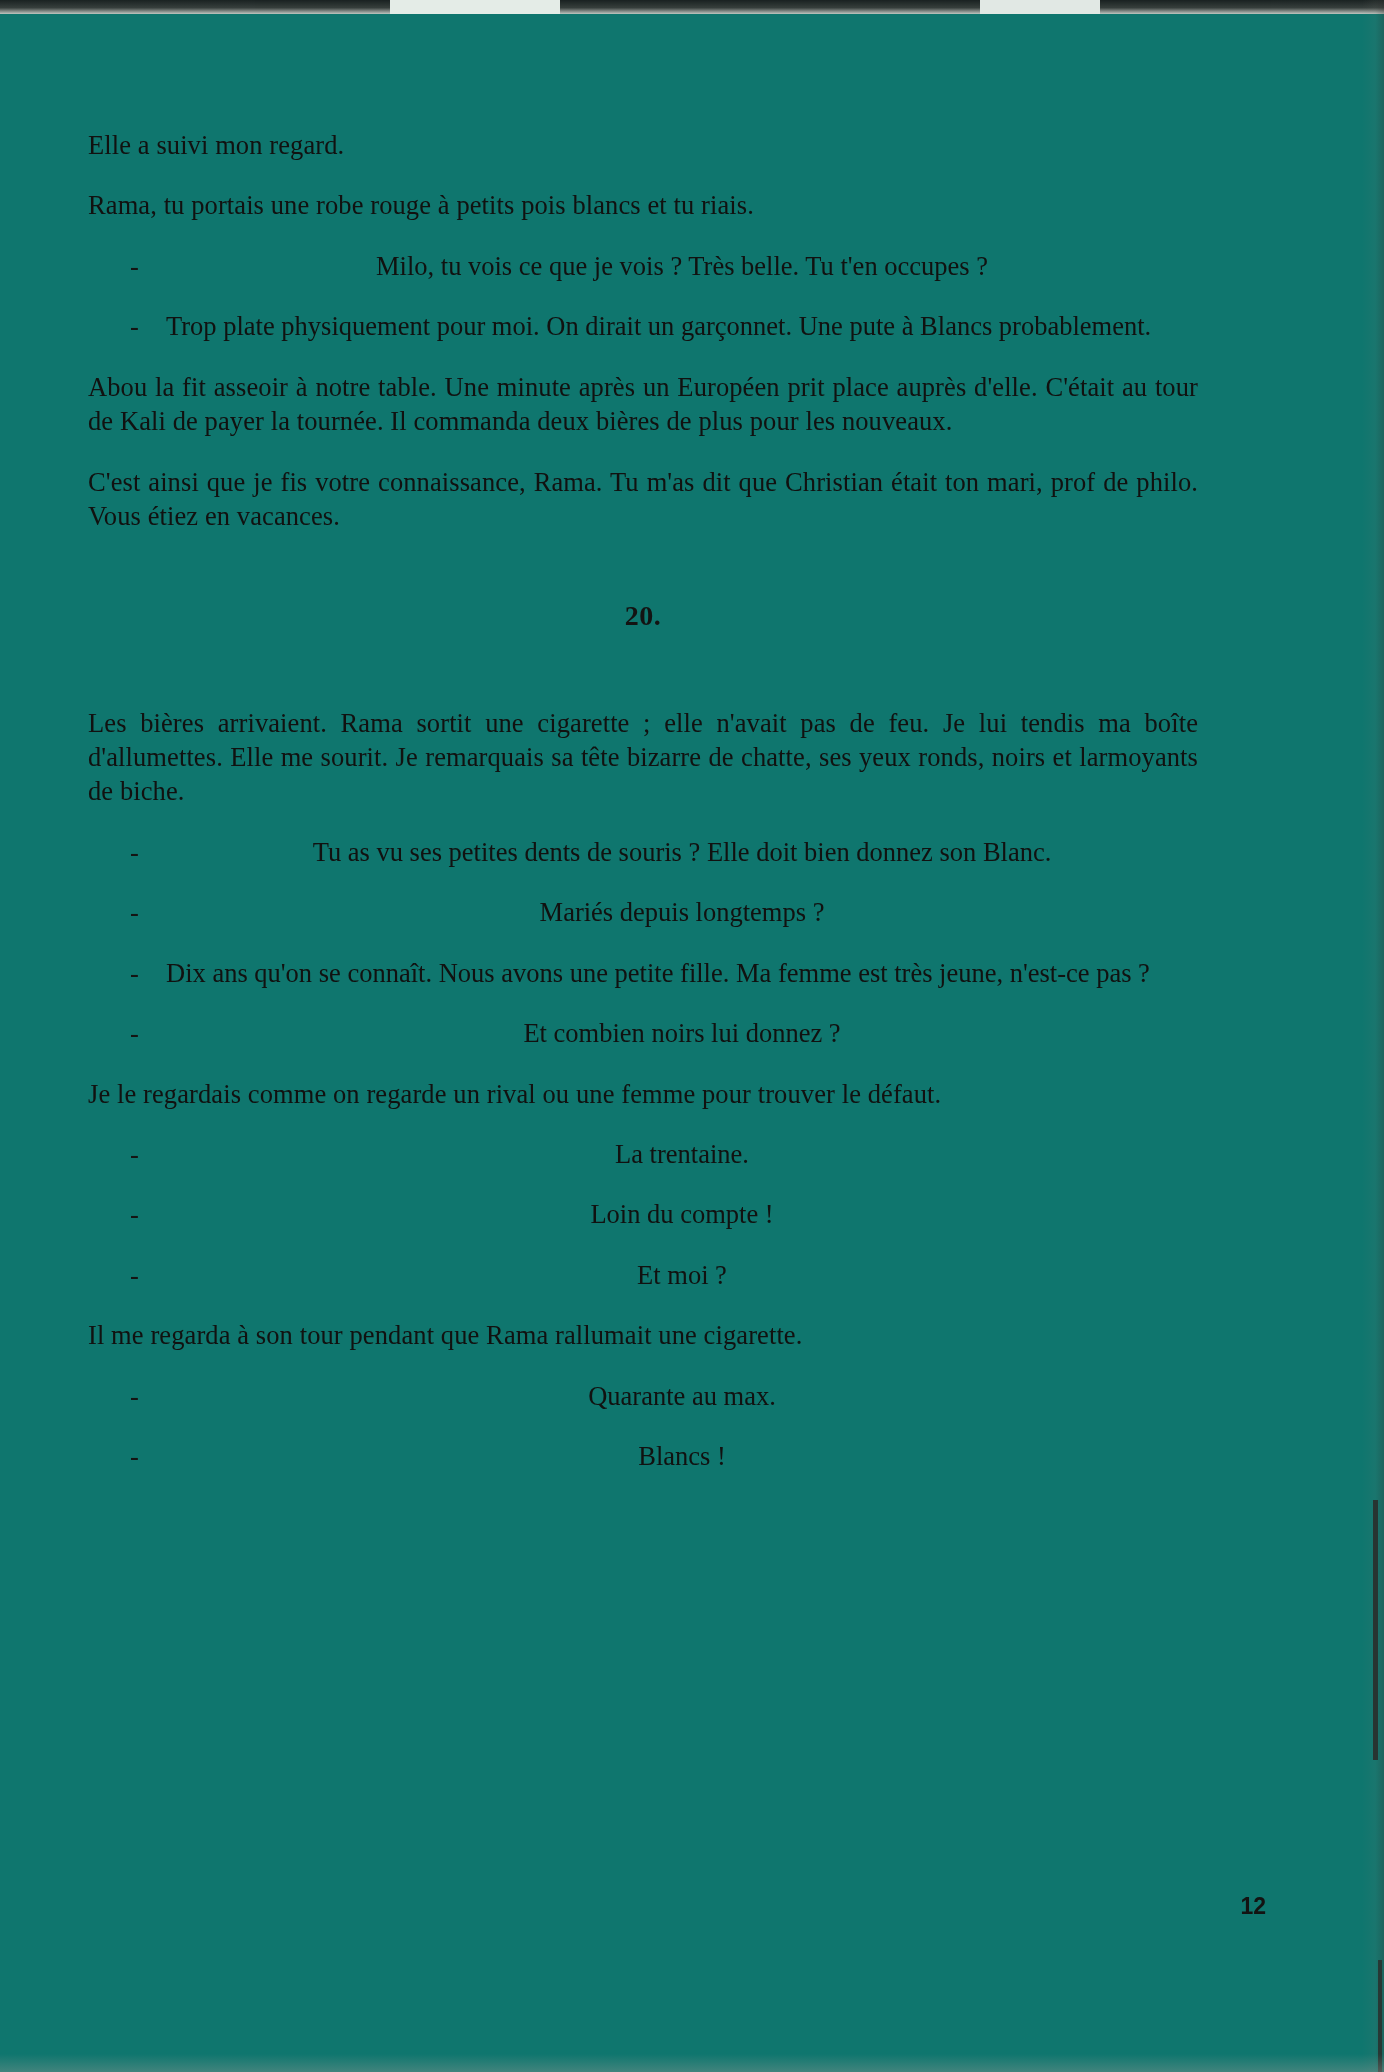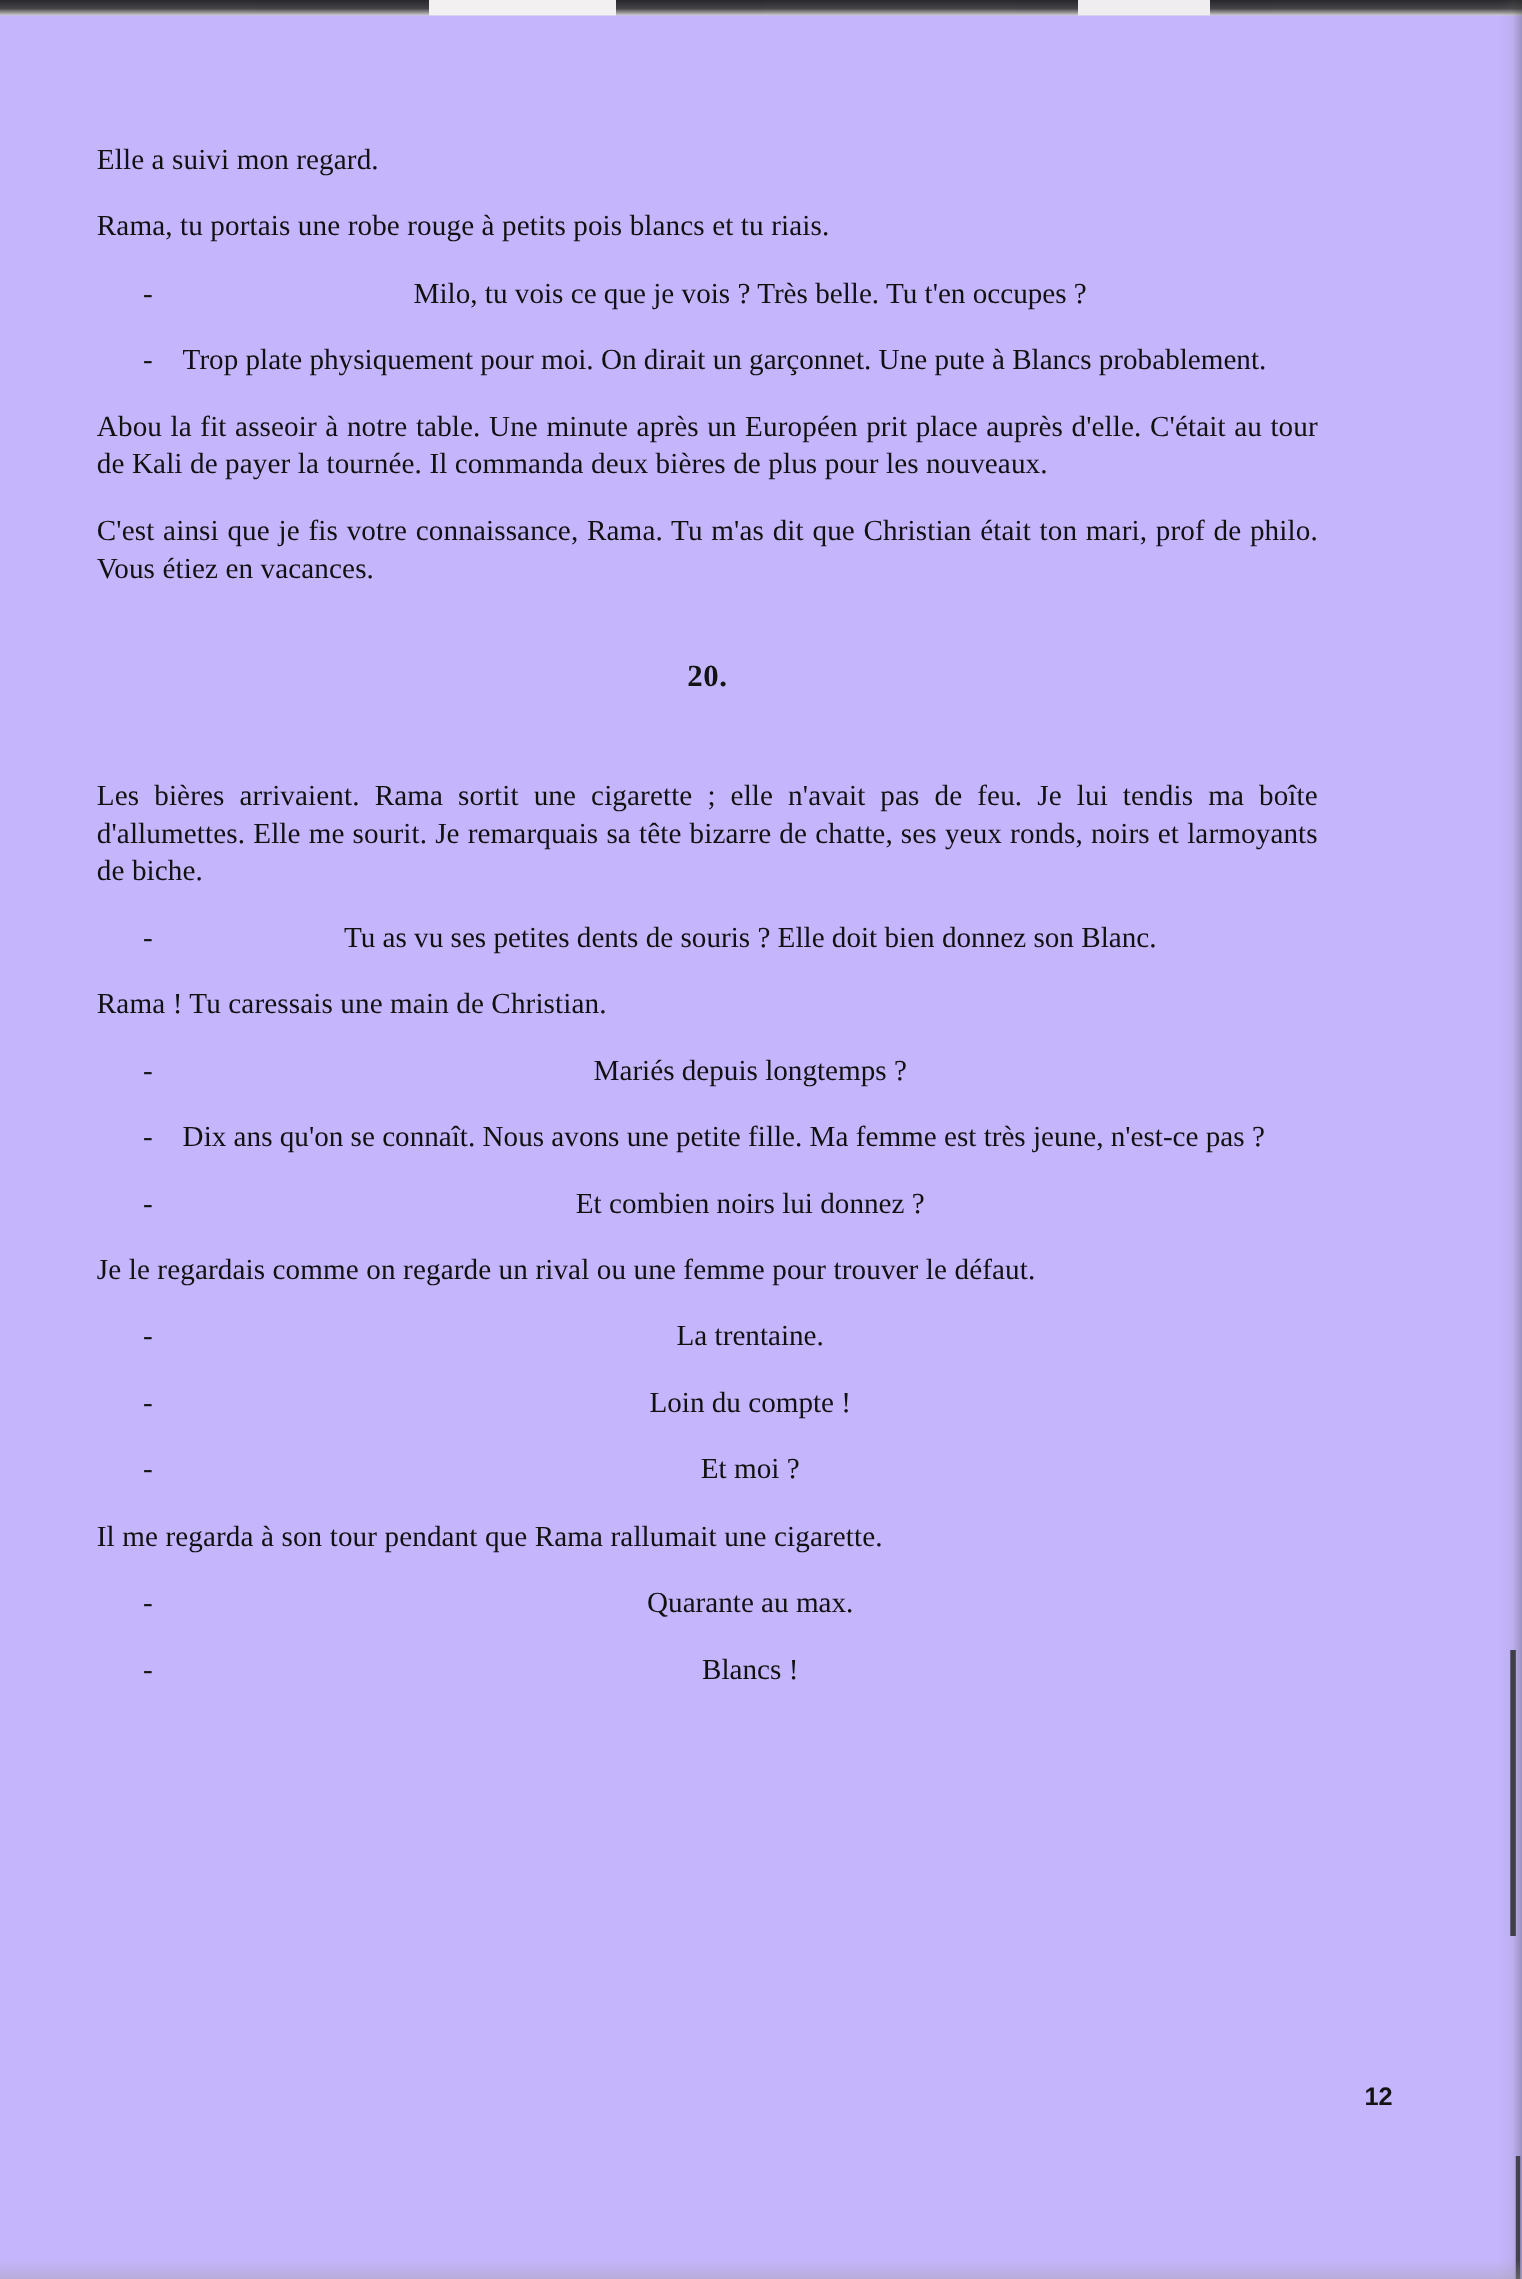--- a/index.html
+++ b/index.html
@@ -12,21 +12,21 @@
     height: 2072px;
     position: relative;
     overflow: hidden;
     font-family: "Liberation Serif", serif;
   }
 
   
   .page {
     position: absolute;
     inset: 0;
-    background: #c4b5fd;
+    background: #0f766e;
   }
   .page-top-band {
     position: absolute;
     left: 0; right: 0; top: 0;
     height: 14px;
     background: linear-gradient(180deg, #1b1b1b 0%, #3a3a38 55%, #cfcdc8 100%);
     opacity: 0.92;
   }
   .page-top-band .gap1 {
     position: absolute;
@@ -159,21 +159,20 @@
 
     <div class="section-number">20.</div>
 
     <p class="para">Les bières arrivaient. Rama sortit une cigarette ; elle n'avait pas de feu. Je lui tendis ma boîte d'allumettes. Elle me sourit. Je remarquais sa tête bizarre de chatte, ses yeux ronds, noirs et larmoyants de biche.</p>
 
     <div class="dash-item nojust">
       <span class="dash">-</span>
       <span class="dash-text">Tu as vu ses petites dents de souris ? Elle doit bien donnez son Blanc.</span>
     </div>
 
-    <p class="para">Rama ! Tu caressais une main de Christian.</p>
 
 
     <div class="dash-item nojust">
       <span class="dash">-</span>
       <span class="dash-text">Mariés depuis longtemps ?</span>
     </div>
 
     <div class="dash-item">
       <span class="dash">-</span>
       <span class="dash-text">Dix ans qu'on se connaît. Nous avons une petite fille. Ma femme est très jeune, n'est-ce pas ?</span>

